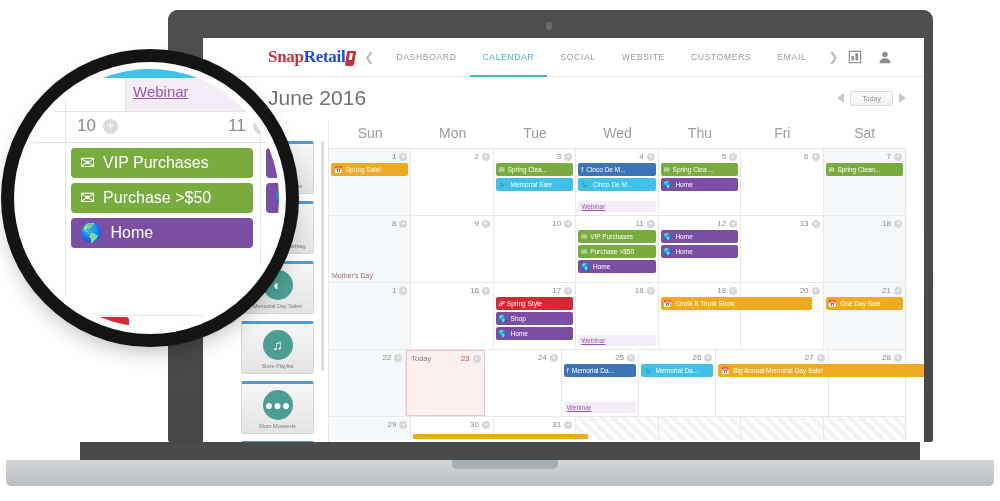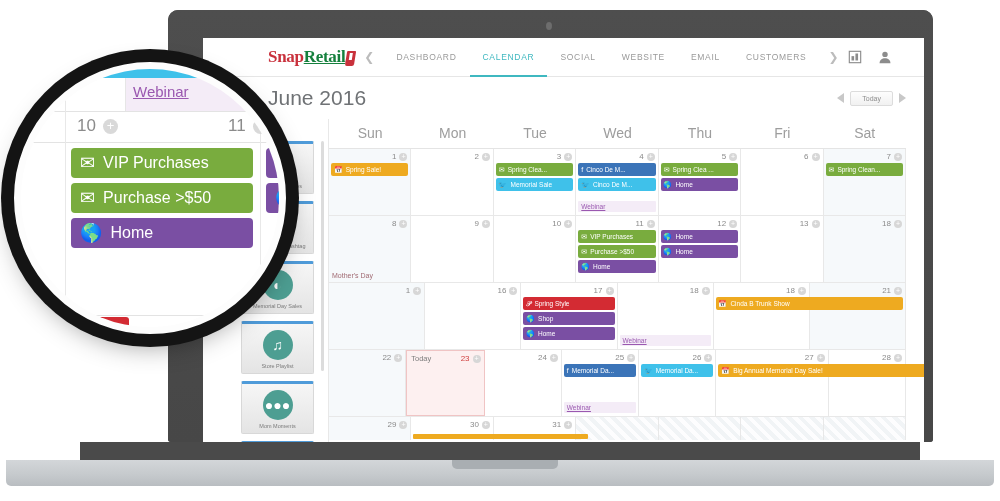--- a/index.html
+++ b/index.html
@@ -58,21 +58,21 @@
     position: absolute; left: 0; top: 0; width: 721px; height: 39px;
     background: #fff; border-bottom: 1px solid #e6e6e6;
     display: flex; align-items: center;
   }
   .logo {
     margin-left: 65px; font-family: "Liberation Serif", serif;
     font-size: 17px; font-weight: bold; letter-spacing: -0.3px;
     white-space: nowrap; display: flex; align-items: center;
   }
   .logo-snap { color: #c9313c; }
-  .logo-retail { color: #15803d; text-decoration: underline; }
+  .logo-retail { color: #1d4ed8; }
   .logo-tag {
     display: inline-block; width: 9px; height: 15px;
     background: #c9313c; margin-left: 1px;
     transform: skewX(-9deg);
     position: relative; top: 1px;
     border-radius: 1px 1px 2px 2px;
   }
   .logo-tag::after {
     content: ""; position: absolute; left: 3px; top: 2px;
     width: 3px; height: 7px; background: #fff;
@@ -276,22 +276,22 @@
         <span class="logo-snap">Snap</span>
           <span class="logo-retail">Retail</span>
           <span class="logo-tag"></span>
       </div>
       <span class="nav-arrow">❮</span>
       <div class="nav-items" id="nav-items">
           <div class="nav-item">DASHBOARD</div>
           <div class="nav-item active">CALENDAR</div>
           <div class="nav-item">SOCIAL</div>
           <div class="nav-item">WEBSITE</div>
+          <div class="nav-item">CUSTOMERS</div>
           <div class="nav-item">EMAIL</div>
-          <div class="nav-item">CUSTOMERS</div>
         </div>
       <span class="nav-arrow">❯</span>
       <div class="nav-right">
         <span class="icon-btn">
           <svg viewBox="0 0 16 16" width="14" height="14">
               <rect x="1.5" y="1.5" width="13" height="13" fill="none" stroke="#8c8c8c" stroke-width="1.3"></rect>
               <rect x="4" y="7" width="3" height="5" fill="#8c8c8c"></rect>
               <rect x="8.5" y="4" width="3" height="8" fill="#8c8c8c"></rect>
             </svg>
         </span>
@@ -535,20 +535,26 @@
             <div class="day-cell">
               <div class="day-head">
                 <span class="day-num">18</span>
                 <span class="plus">+</span>
               </div>
               <div class="evt evt-promo evt-span-2">
                 <span class="ei">📅</span>
                 <span>Cinda B Trunk Show</span>
               </div>
             </div>
+            <div class="day-cell">
+              <div class="day-head">
+                <span class="day-num">20</span>
+                <span class="plus">+</span>
+              </div>
+            </div>
             <div class="day-cell weekend">
               <div class="day-head">
                 <span class="day-num">21</span>
                 <span class="plus">+</span>
               </div>
               <div class="evt evt-promo">
                 <span class="ei">📅</span>
                 <span>One Day Sale</span>
               </div>
             </div>

